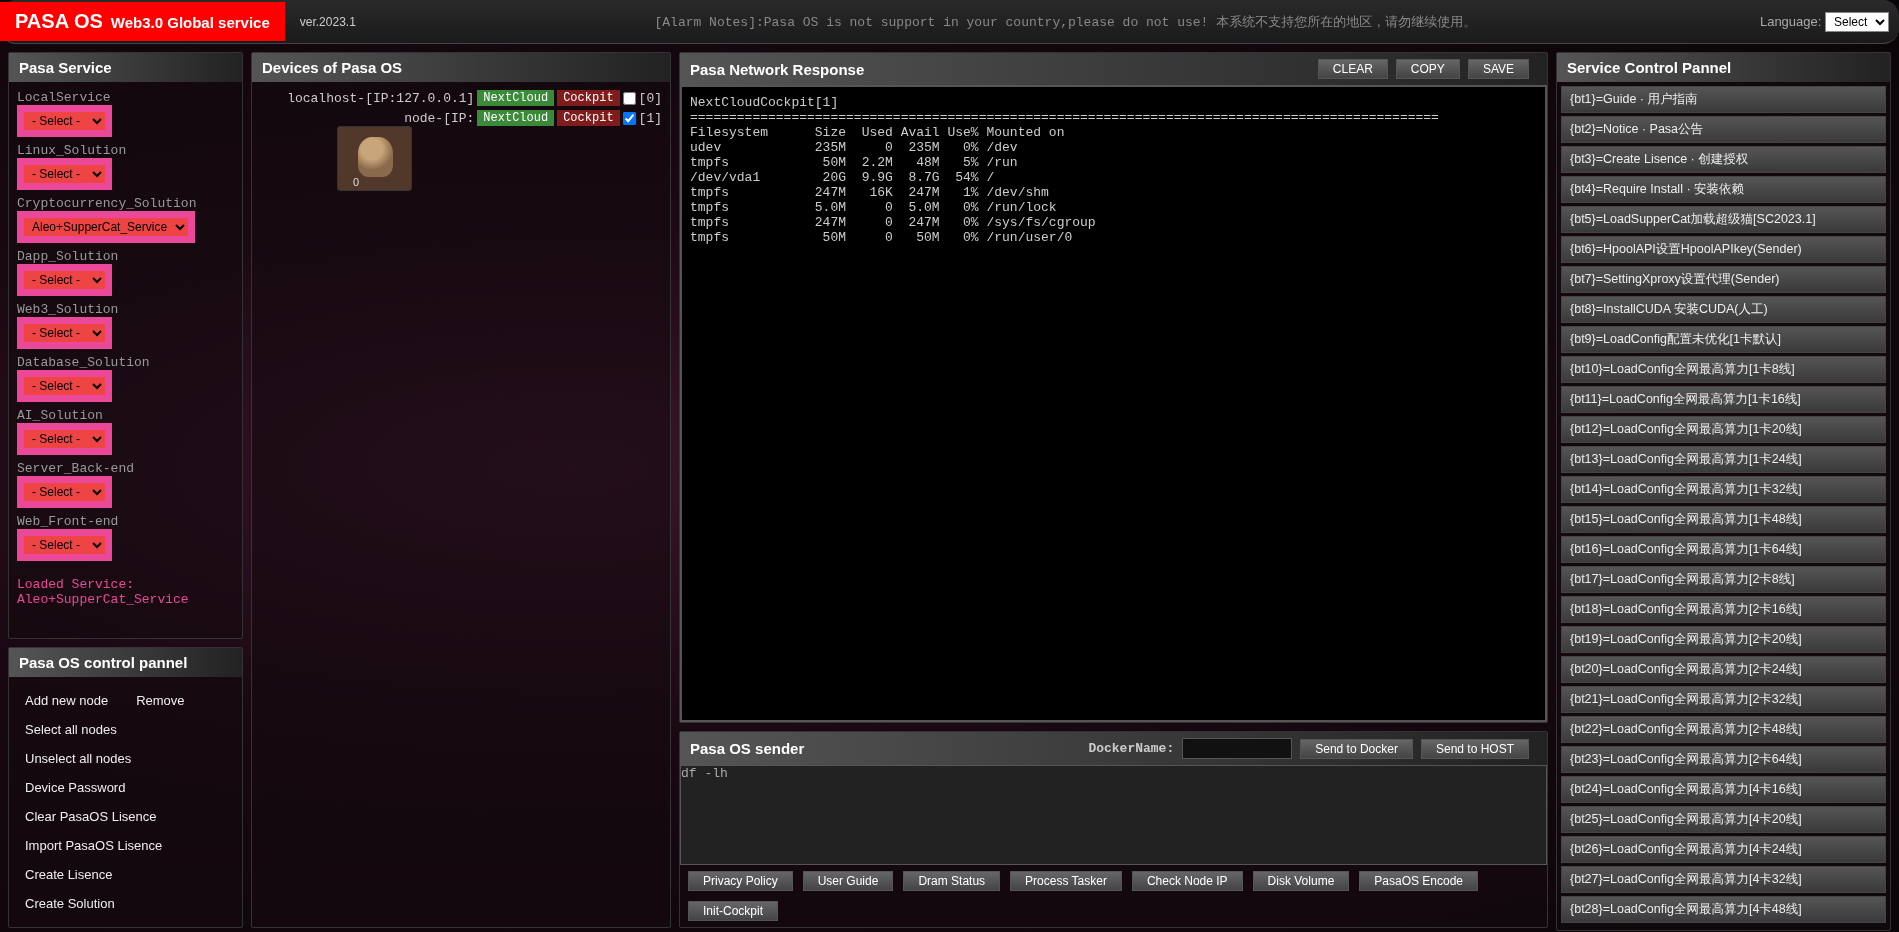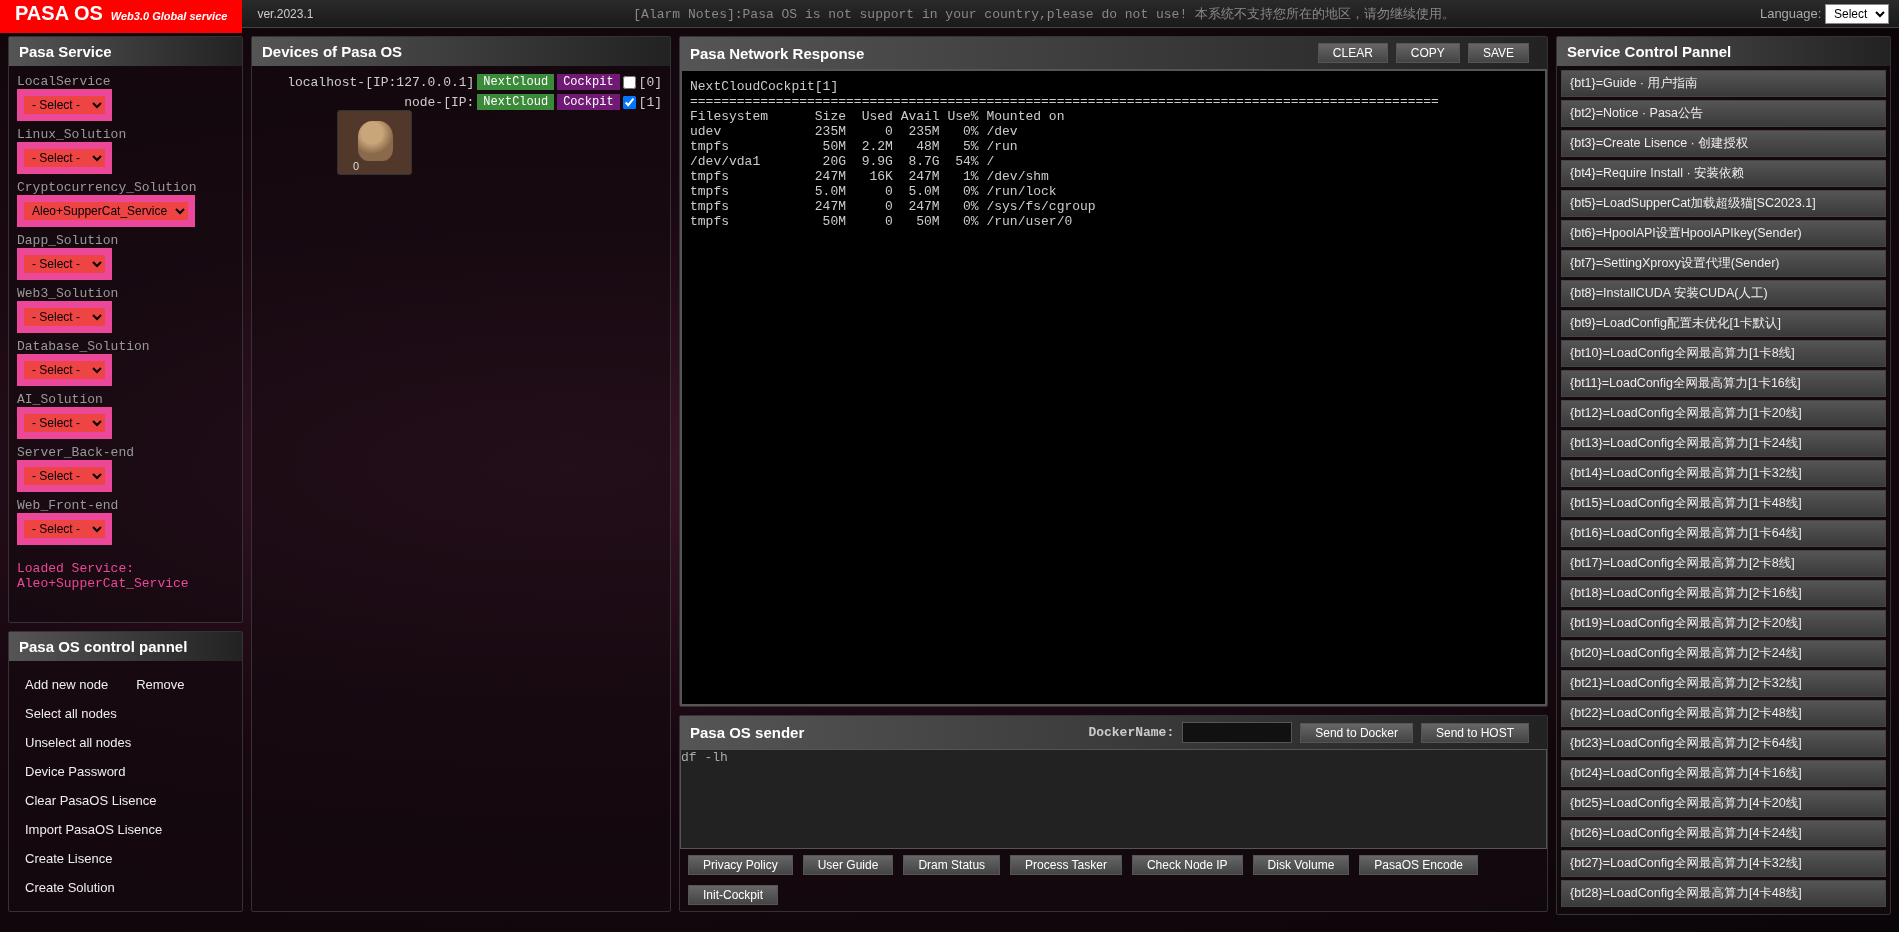--- a/index.html
+++ b/index.html
@@ -8,35 +8,36 @@
   color: #ccc;
   font-family: Arial, sans-serif;
   font-size: 12px;
   width: 1899px;
   height: 932px;
   overflow: hidden;
 }
 .topbar {
   display: flex;
   align-items: center;
-  height: 28px;
+  height: 44px;
   background: linear-gradient(to bottom, #2a2a2a, #1a1a1a);
   border-bottom: 1px solid #444;
+  border-radius: 16px;
 }
 .logo {
   background: #ff0000;
   color: #fff;
   padding: 8px 15px;
   font-weight: bold;
   display: flex;
   align-items: baseline;
   gap: 8px;
 }
 .logo .big { font-size: 20px; font-family: 'Arial Black', sans-serif; }
-.logo .small { font-size: 11px; font-style: italic; }
+.logo .small { font-size: 15px; }
 .version { color: #ccc; padding: 0 15px; font-size: 12px; }
 .alarm {
   flex: 1;
   text-align: center;
   color: #888;
   font-family: 'Courier New', monospace;
   font-size: 13px;
 }
 .lang { color: #aaa; font-size: 13px; padding-right: 10px; }
 .lang select { background: #fff; border: 1px solid #888; font-size: 12px; padding: 1px 4px; }
@@ -71,21 +72,21 @@
   border: 7px solid #ec4899;
   font-size: 12px;
   padding: 1px 4px;
   min-width: 95px;
 }
 .loaded { margin-top: 16px; color: #ec4899; font-family: 'Courier New', monospace; font-size: 13px; }
 
 .device-row { display: flex; align-items: center; justify-content: flex-end; gap: 3px; margin-bottom: 4px; font-family: 'Courier New', monospace; font-size: 13px; color: #ccc; }
 .badge { padding: 1px 6px; font-size: 12px; color: #fff; }
 .badge-green { background: #3a8a3a; }
-.badge-dark { background: #701a75; }
+.badge-dark { background: #7f1d1d; }
 .device-row input[type=checkbox] { width: 13px; height: 13px; }
 .avatar { width: 75px; height: 65px; background: #52382a; border: 1px solid #333; border-radius: 3px; margin-left: 77px; margin-top: -4px; position: relative; overflow: hidden; }
 .avatar::after { content: ''; position: absolute; top: 10px; left: 20px; width: 35px; height: 40px; background: radial-gradient(circle at 40% 30%, #c9a57a 30%, #8a6a4a 60%); border-radius: 40% 40% 30% 30%; }
 .avatar .cap { position: absolute; bottom: 2px; left: 15px; color: #ddd; font-size: 11px; }
 
 .response-header { display: flex; align-items: center; }
 .response-header .title { flex: 1; }
 .resp-btns { display: flex; gap: 8px; padding-right: 8px; }
 .mini-btn {
   background: linear-gradient(to bottom, #666, #444);

